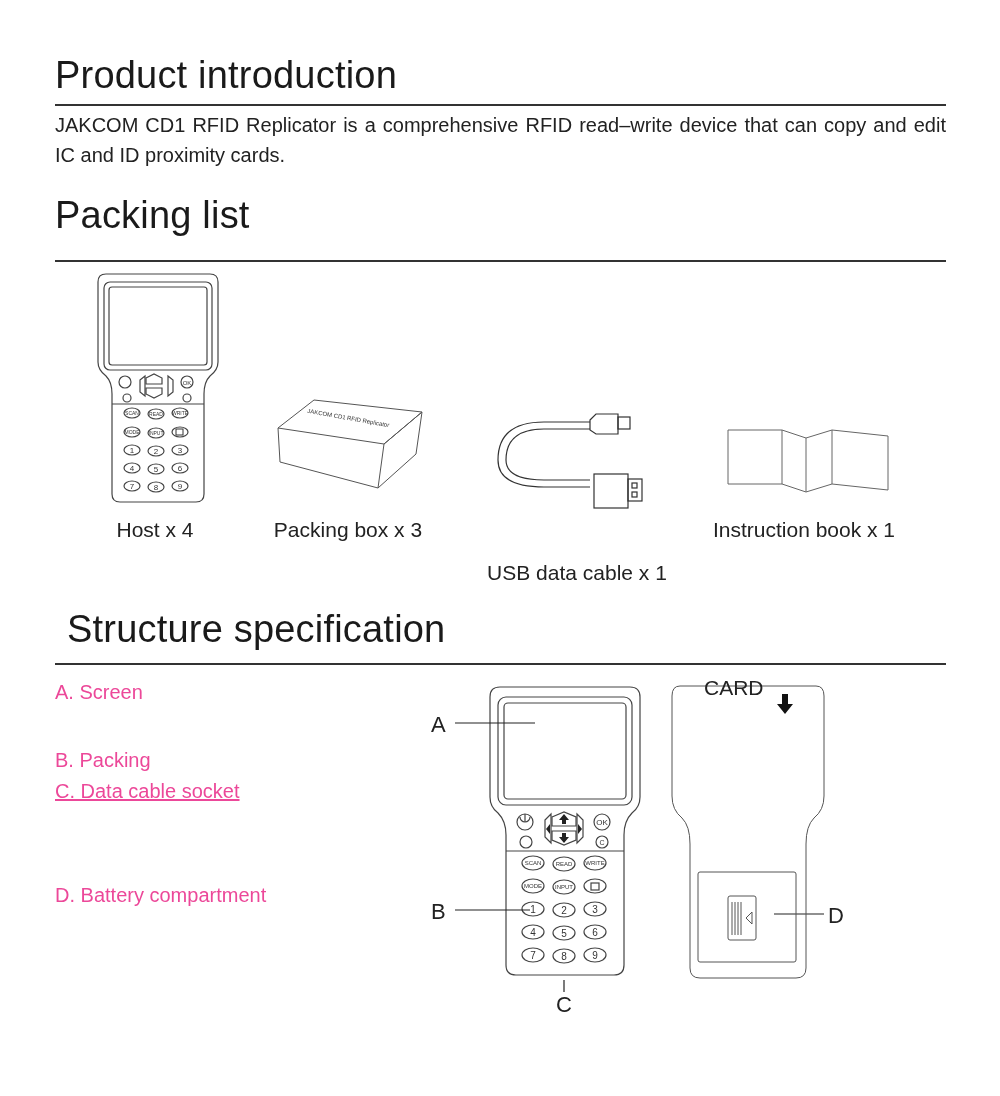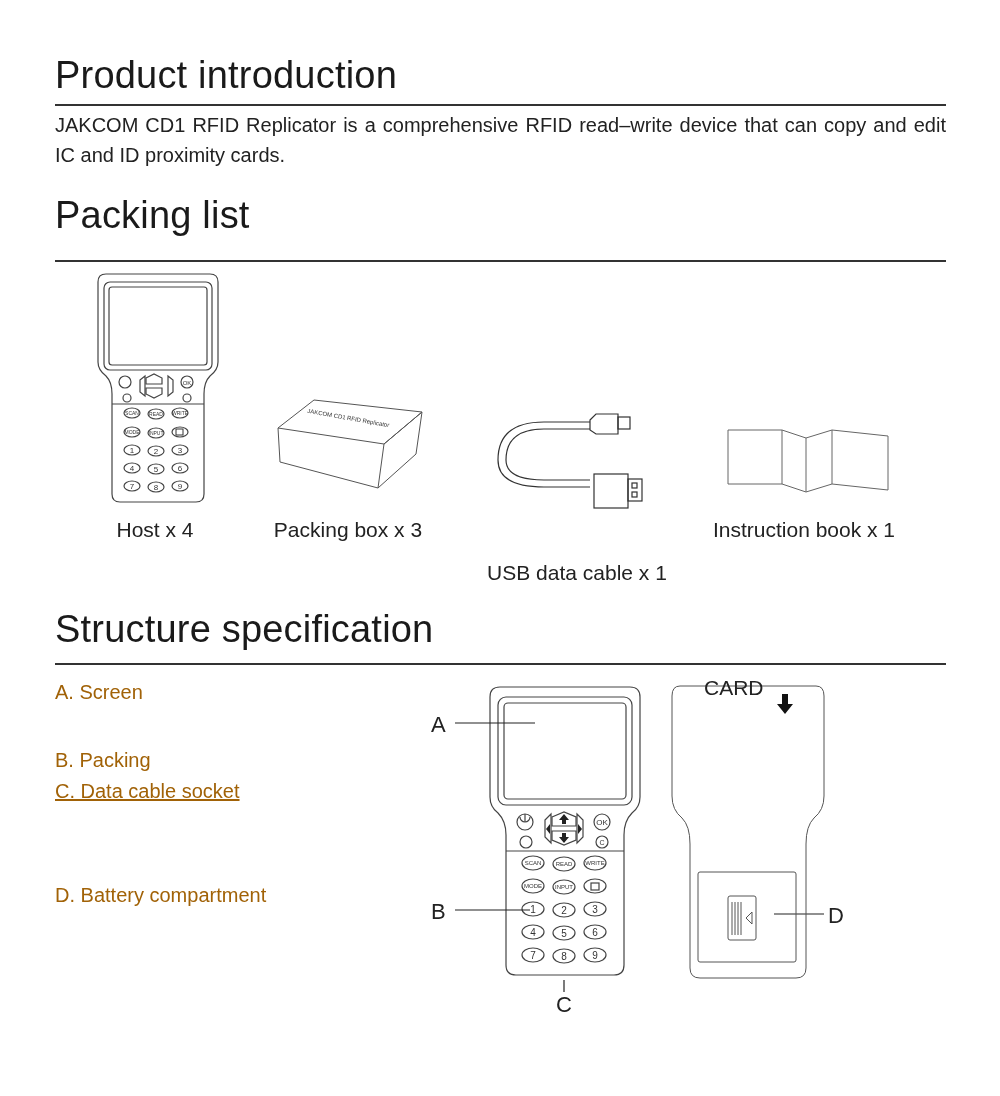--- a/index.html
+++ b/index.html
@@ -1,21 +1,21 @@
 <!DOCTYPE html>
 <html><head>
 <meta charset="utf-8">
 <style>
   html,body{margin:0;padding:0;background:#fff;}
   body{width:1000px;height:1096px;position:relative;overflow:hidden;font-family:"Liberation Sans",sans-serif;color:#222;}
   .h{position:absolute;left:55px;font-size:38px;font-weight:normal;color:#1a1a1a;margin:0;letter-spacing:0.2px;}
   .rule{position:absolute;left:55px;width:891px;height:2px;background:#333;}
   .p{position:absolute;left:55px;width:891px;font-size:20px;line-height:30px;color:#222;text-align:justify;}
   .cap{position:absolute;font-size:21px;color:#222;text-align:center;white-space:nowrap;}
-  .spec{position:absolute;left:55px;font-size:20px;color:#a16207;}
+  .spec{position:absolute;left:55px;font-size:20px;color:#ec4899;}
   svg{position:absolute;overflow:visible;}
   .lbl{position:absolute;font-size:22px;color:#222;}
 </style>
 </head>
 <body>
 
 <h1 class="h" style="top:54px;">Product introduction</h1>
 <div class="rule" style="top:104px;"></div>
 <div class="p" style="top:110px;">JAKCOM CD1 RFID Replicator is a comprehensive RFID read–write device that can copy and edit IC and ID proximity cards.</div>
 
@@ -103,21 +103,21 @@
     <path d="M80 10 L106 2 L106 56 L80 64"></path>
     <path d="M106 2 L162 8 L162 62 L106 56"></path>
   </g>
 </svg>
 
 <div class="cap" style="left:96px;width:118px;top:518px;">Host x 4</div>
 <div class="cap" style="left:258px;width:180px;top:518px;">Packing box x 3</div>
 <div class="cap" style="left:470px;width:214px;top:518px;margin-top:43px;">USB data cable x 1</div>
 <div class="cap" style="left:696px;width:216px;top:518px;">Instruction book x 1</div>
 
-<h1 class="h" style="top:608px;">Structure specification</h1>
+<h1 class="h" style="top:608px;margin-left:12px;">Structure specification</h1>
 <div class="rule" style="top:663px;"></div>
 
 <div class="spec" style="top:681px;">A. Screen</div>
 <div class="spec" style="top:749px;">B. Packing</div>
 <div class="spec" style="top:780px;text-decoration:underline;">C. Data cable socket</div>
 <div class="spec" style="top:884px;">D. Battery compartment</div>
 
 <svg style="left:488px;top:685px;" width="154" height="292" viewBox="0 0 154 292">
   <g fill="none" stroke="#444" stroke-width="1.2">
     <path d="M12 2 H142 Q152 2 152 12 V112 Q152 122 144 128 Q136 136 136 150 V280 Q136 290 126 290 H28 Q18 290 18 280 V150 Q18 136 10 128 Q2 122 2 112 V12 Q2 2 12 2 Z"></path>

